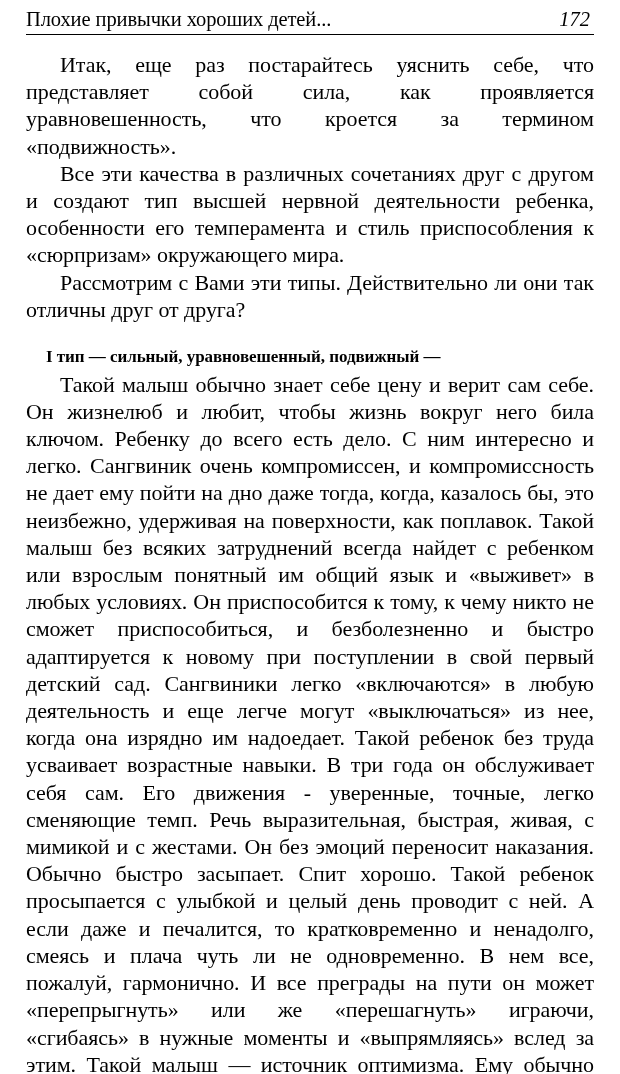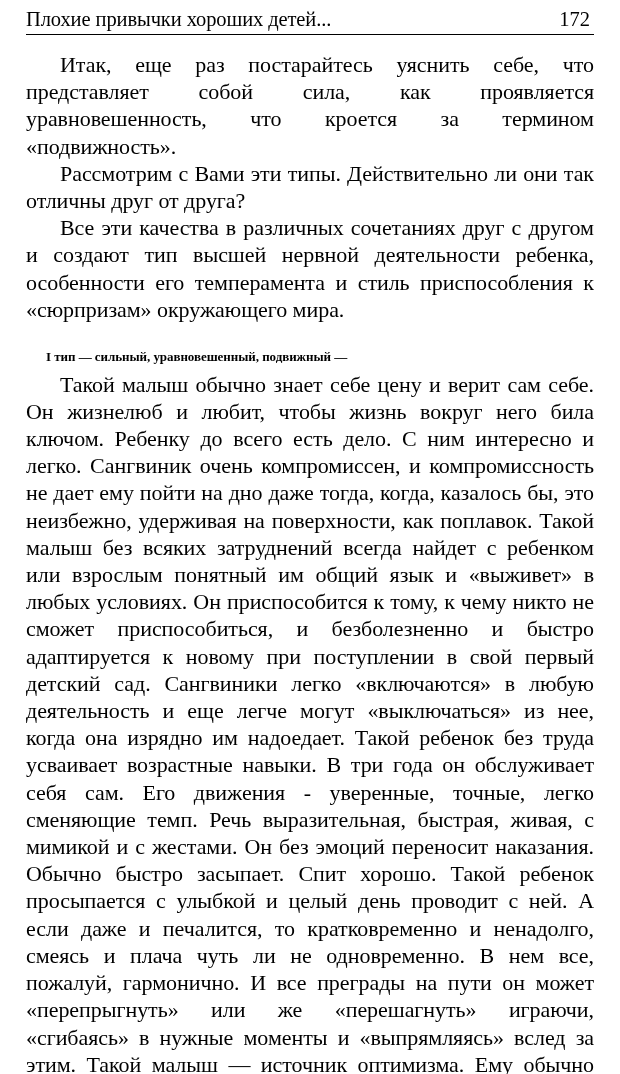--- a/index.html
+++ b/index.html
@@ -29,39 +29,40 @@
     line-height: 26px;
     margin-bottom: 2px;
     white-space: nowrap;
   }
   .running-head .title {
     letter-spacing: -0.1px;
   }
   .running-head .folio {
     font-size: 20.5px;
     padding-right: 4px;
+    font-style: italic;
   }
   .rule {
     border: 0;
     border-top: 1.6px solid #000;
     margin: 2px 0 16px 0;
   }
   p {
     margin: 0;
     font-size: 22px;
     line-height: 27.2px;
     text-align: justify;
     text-indent: 34px;
     hyphens: manual;
     letter-spacing: -0.05px;
   }
   .heading {
     margin: 20px 0 0 0;
     font-weight: bold;
-    font-size: 13px;
+    font-size: 17px;
     line-height: 27.6px;
     text-align: justify;
     text-indent: 20px;
     letter-spacing: -0.05px;
   }
   .heading .line2 {
     display: block;
     text-indent: 0;
   }
   .body-block {
@@ -75,22 +76,22 @@
 
   <div class="running-head">
     <span class="title">Плохие привычки хороших детей...</span>
     <span class="folio">172</span>
   </div>
 
   <hr class="rule">
 
   <div class="body-block">
     <p>Итак, еще раз постарайтесь уяснить себе, что представляет собой сила, как проявляется уравновешенность, что кроется за термином «подвижность».</p>
+    <p>Все эти качества в различных сочетаниях друг с другом и создают тип высшей нервной деятельности ребенка, особенности его темперамента и стиль приспособления к «сюрпризам» окружающего мира.</p>
     <p>Рассмотрим с Вами эти типы. Действительно ли они так отличны друг от друга?</p>
-    <p>Все эти качества в различных сочетаниях друг с другом и создают тип высшей нервной деятельности ребенка, особенности его темперамента и стиль приспособления к «сюрпризам» окружающего мира.</p>
 
     <div class="heading">
       <span>I тип — сильный, уравновешенный, подвижный —</span>
     </div>
 
     <p>Такой малыш обычно знает себе цену и верит сам себе. Он жизнелюб и любит, чтобы жизнь вокруг него била ключом. Ребенку до всего есть дело. С ним интересно и легко. Сангвиник очень компромиссен, и компромиссность не дает ему пойти на дно даже тогда, когда, казалось бы, это неизбежно, удерживая на поверхности, как поплавок. Такой малыш без всяких затруднений всегда найдет с ребенком или взрослым понятный им общий язык и «выживет» в любых условиях. Он приспособится к тому, к чему никто не сможет приспособиться, и безболезненно и быстро адаптируется к новому при поступлении в свой первый детский сад. Сангвиники легко «включаются» в любую деятельность и еще легче могут «выключаться» из нее, когда она изрядно им надоедает. Такой ребенок без труда усваивает возрастные навыки. В три года он обслуживает себя сам. Его движения - уверенные, точные, легко сменяющие темп. Речь выразительная, быстрая, живая, с мимикой и с жестами. Он без эмоций переносит наказания. Обычно быстро засыпает. Спит хорошо. Такой ребенок просыпается с улыбкой и целый день проводит с ней. А если даже и печалится, то кратковременно и ненадолго, смеясь и плача чуть ли не одновременно. В нем все, пожалуй, гармонично. И все преграды на пути он может «перепрыгнуть» или же «перешагнуть» играючи, «сгибаясь» в нужные моменты и «выпрямляясь» вслед за этим. Такой малыш — источник оптимизма. Ему обычно суждено быть лидером среди других и выполнять роль буфера между холериками и флегматиками, совершая то, на что из них никто не может быть способен.</p>
   </div>
 
 </div>
 

